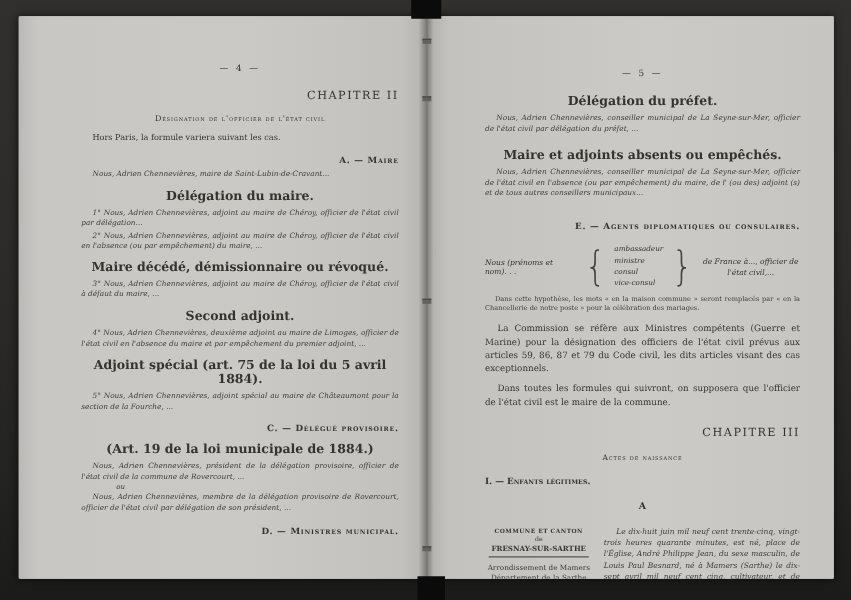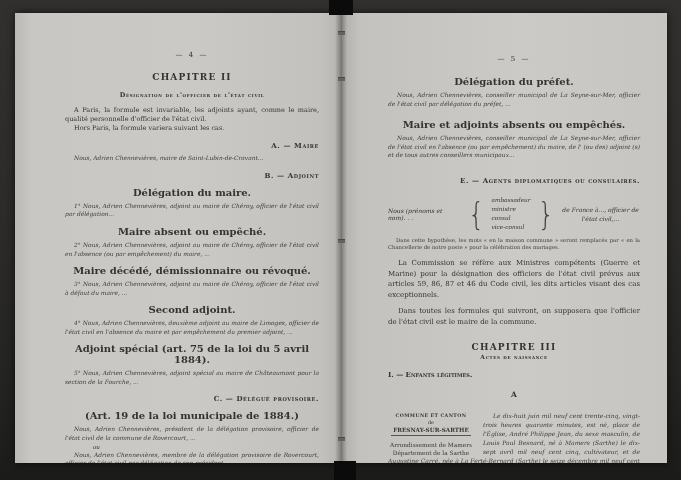--- a/index.html
+++ b/index.html
@@ -38,39 +38,39 @@
     background:#787771;
   }
   .staple { position:absolute; left:3px; width:7px; height:3px; background:#63625e; border-top:1px solid #4a4945; }
   .s1{top:18px;} .s2{top:64px;} .s3{top:226px;} .s4{top:424px;}
   .notch { position:absolute; background:#0b0b0b; }
   .notch-top { left:329px; top:0; width:24px; height:15px; }
   .notch-bottom { left:334px; top:461px; width:22px; height:19px; }
 
   
   .pagenum { text-align:center; font-size:7px; letter-spacing:2px; margin:0 0 13px; }
-  .chapter { text-align:center; font-size:9px; font-weight:bold; letter-spacing:1.2px; margin:0 0 9px; }
-  .kicker  { text-align:center; font-size:6.4px; font-weight:bold; font-variant:small-caps; letter-spacing:.7px; margin:0 0 7px; }
+  .chapter { text-align:right; font-size:9px; font-weight:normal; letter-spacing:1.2px; margin:0 0 9px; }
+  .kicker  { text-align:center; font-size:6.4px; font-weight:normal; font-variant:small-caps; letter-spacing:.7px; margin:0 0 7px; }
   .para    { font-size:6.5px; line-height:1.4; text-align:justify; margin:0; }
   .ind     { text-indent:9px; }
   .sechead { text-align:right; font-size:7px; font-variant:small-caps; font-weight:bold; letter-spacing:.6px; margin:8px 0 4px; }
   .subhead { text-align:center; font-size:10px; font-weight:bold; margin:7px 0 4px; }
   .formula { font-size:5.9px; font-style:italic; line-height:1.45; text-align:justify; text-indent:9px; margin:0 0 1px; color:#3e3c36; }
   .ou      { font-size:5.6px; font-style:italic; margin:1px 0 1px 28px; }
 
   .brace-row { display:flex; align-items:center; justify-content:center; gap:7px; margin:11px 0 5px; }
   .brace { font-family:"DejaVu Sans", sans-serif; font-size:26px; font-weight:100; color:#45433d; transform:scaleY(1.25); line-height:1; }
   .brace-prefix { font-style:italic; font-size:6px; }
   .brace-list { list-style:none; margin:0; padding:0; font-style:italic; font-size:5.8px; line-height:1.55; text-align:left; }
   .brace-suffix { font-style:italic; font-size:6px; text-align:center; width:88px; line-height:1.5; }
   .footnote { font-size:5.3px; line-height:1.45; text-align:justify; text-indent:8px; margin:2px 0 6px; color:#403e38; }
   .bigpara { font-size:7px; line-height:1.5; text-align:justify; text-indent:10px; margin:6px 0 0; }
 
   .ch3 { margin-top:15px; }
-  .ch3 .chapter { margin-bottom:1px; }
+  .ch3 .chapter { margin-bottom:11px; }
   .ch3 .kicker { font-size:6px; margin-bottom:10px; }
   .legit { font-size:7px; font-variant:small-caps; font-weight:bold; margin:0 0 11px; }
   .letterA { text-align:center; font-size:7.5px; font-weight:bold; margin:0 0 12px; }
 
   .act { font-size:6px; }
   .margin-box { float:left; width:86px; padding-right:9px; text-align:center; color:#3a3832; }
   .mb-1 { font-size:4.7px; font-weight:bold; letter-spacing:.4px; margin:2px 0 0; }
   .mb-2 { font-size:5px; margin:1px 0 0; }
   .mb-3 { font-size:5.7px; font-weight:bold; display:inline-block; border-bottom:1px solid #56544e; padding:1px 2px 2px; margin:1px 0 0; }
   .mb-4 { font-size:5.8px; margin:6px 0 0; }
@@ -80,32 +80,29 @@
 </head>
 <body>
 
 <div class="scan">
   <div class="spread">
 
     <div class="page page-left">
       <div class="pagenum">— 4 —</div>
       <div class="chapter">CHAPITRE II</div>
       <div class="kicker">Désignation de l'officier de l'état civil</div>
-      <p class="para ind">A Paris, la formule est invariable, les adjoints ayant, comme le maire, qualité personnelle d'officier de l'état civil.</p>
       <p class="para ind">Hors Paris, la formule variera suivant les cas.</p>
 
       <div class="sechead">A. — Maire</div>
       <p class="formula">Nous, Adrien Chennevières, maire de Saint-Lubin-de-Cravant...</p>
 
-      <div class="sechead">B. — Adjoint</div>
 
       <div class="subhead">Délégation du maire.</div>
       <p class="formula">1° Nous, Adrien Chennevières, adjoint au maire de Chéroy, officier de l'état civil par délégation...</p>
 
-      <div class="subhead">Maire absent ou empêché.</div>
       <p class="formula">2° Nous, Adrien Chennevières, adjoint au maire de Chéroy, officier de l'état civil en l'absence (ou par empêchement) du maire, ...</p>
 
       <div class="subhead">Maire décédé, démissionnaire ou révoqué.</div>
       <p class="formula">3° Nous, Adrien Chennevières, adjoint au maire de Chéroy, officier de l'état civil à défaut du maire, ...</p>
 
       <div class="subhead">Second adjoint.</div>
       <p class="formula">4° Nous, Adrien Chennevières, deuxième adjoint au maire de Limoges, officier de l'état civil en l'absence du maire et par empêchement du premier adjoint, ...</p>
 
       <div class="subhead">Adjoint spécial (art. 75 de la loi du 5 avril 1884).</div>
       <p class="formula">5° Nous, Adrien Chennevières, adjoint spécial au maire de Châteaumont pour la section de la Fourche, ...</p>
@@ -138,21 +135,21 @@
           <li>ambassadeur</li>
           <li>ministre</li>
           <li>consul</li>
           <li>vice-consul</li>
         </ul>
         <span class="brace">}</span>
         <span class="brace-suffix">de France à..., officier de l'état civil,...</span>
       </div>
       <p class="footnote">Dans cette hypothèse, les mots « en la maison commune » seront remplacés par « en la Chancellerie de notre poste » pour la célébration des mariages.</p>
 
-      <p class="bigpara">La Commission se réfère aux Ministres compétents (Guerre et Marine) pour la désignation des officiers de l'état civil prévus aux articles 59, 86, 87 et 46 du Code civil, les dits articles visant des cas exceptionnels.</p>
+      <p class="bigpara">La Commission se réfère aux Ministres compétents (Guerre et Marine) pour la désignation des officiers de l'état civil prévus aux articles 59, 86, 87 et 79 du Code civil, les dits articles visant des cas exceptionnels.</p>
       <p class="bigpara">Dans toutes les formules qui suivront, on supposera que l'officier de l'état civil est le maire de la commune.</p>
 
       <div class="ch3">
         <div class="chapter">CHAPITRE III</div>
         <div class="kicker">Actes de naissance</div>
         <div class="legit">I. — Enfants légitimes.</div>
         <div class="letterA">A</div>
 
         <div class="act">
           <div class="margin-box">

